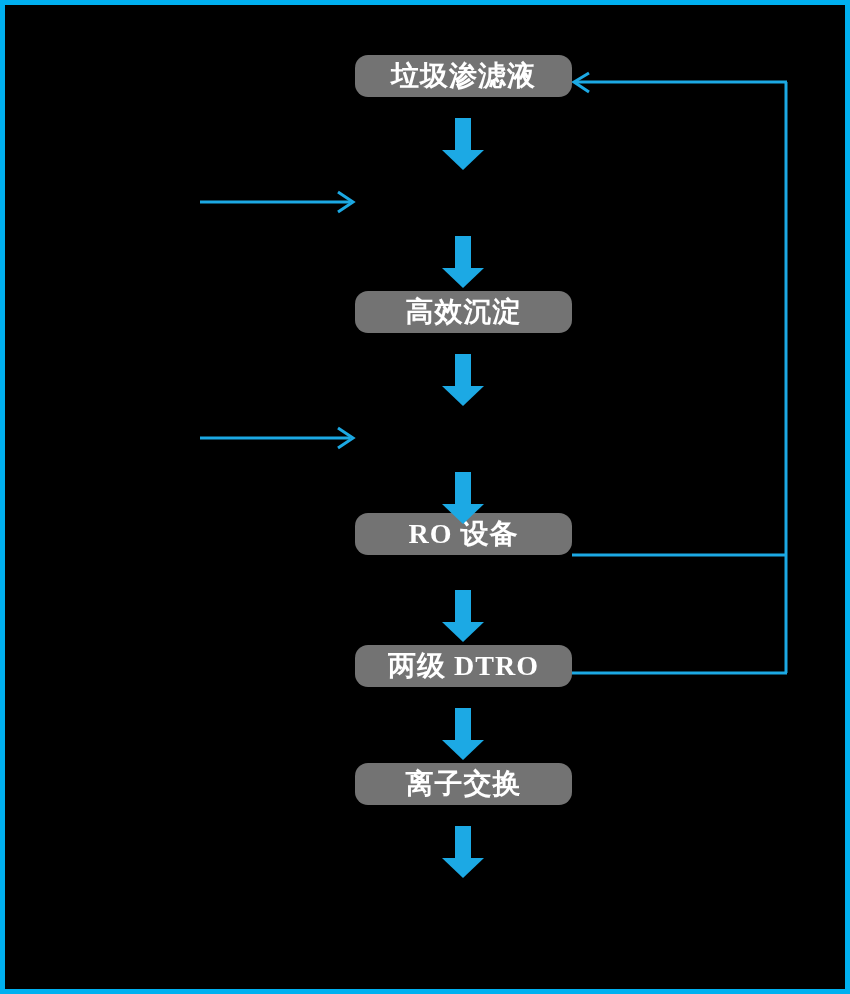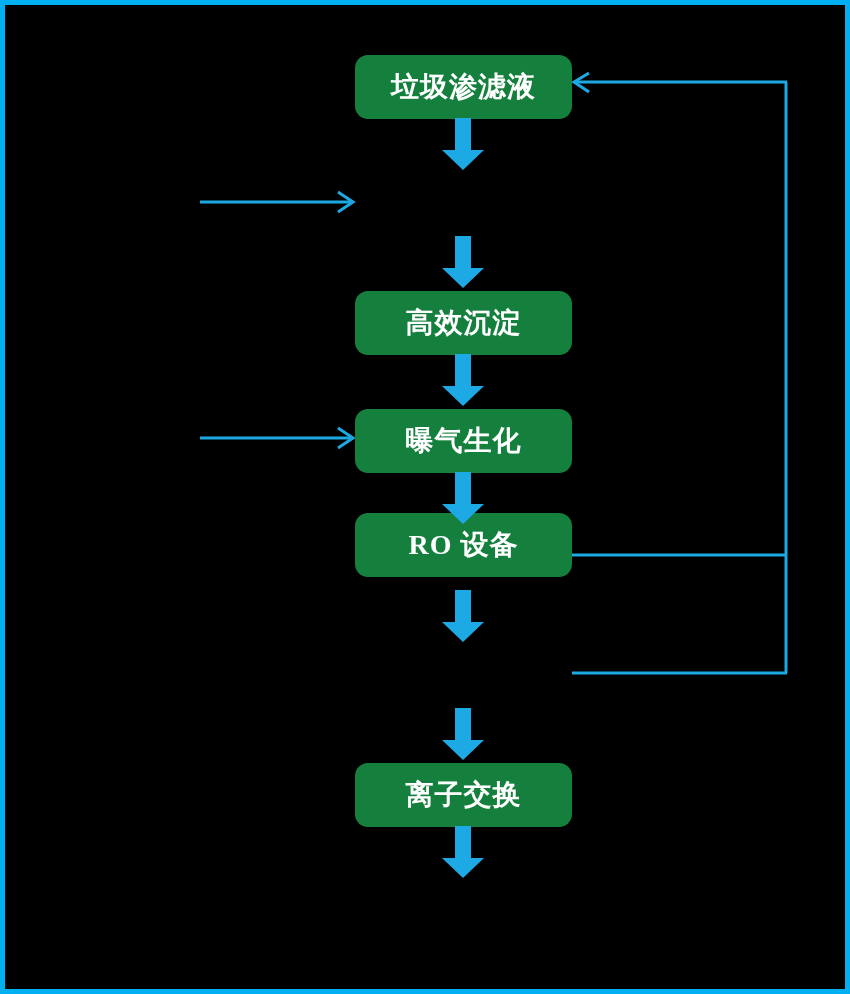--- a/index.html
+++ b/index.html
@@ -14,22 +14,22 @@
     background: #000000;
     border: 5px solid #00B0F0;
     box-sizing: border-box;
     overflow: hidden;
     font-family: "Liberation Serif", "DejaVu Serif", serif;
   }
   .node {
     position: absolute;
     left: 350px;
     width: 217px;
-    height: 64px;
-    background: #15803d;
+    height: 42px;
+    background: #737373;
     border-radius: 13px;
     color: #FFFFFF;
     font-size: 28px;
     font-weight: bold;
     display: flex;
     align-items: center;
     justify-content: center;
     letter-spacing: 1px;
     white-space: pre;
   }
@@ -102,22 +102,22 @@
     </g>
 
     <g>
       <line x1="195" y1="433" x2="345" y2="433"></line>
       <polyline points="333,423 348,433 333,443"></polyline>
     </g>
   </svg>
 
   <div class="node" style="top:50px">垃圾渗滤液</div>
   <div class="node" style="top:286px">高效沉淀</div>
-  <div class="node" style="top:404px">曝气生化</div>
   <div class="node" style="top:508px">RO 设备</div>
+  <div class="node" style="top:640px">两级 DTRO</div>
   <div class="node" style="top:758px">离子交换</div>
 
   <div class="big-arrow" style="top:113px">
       <div class="shaft"></div>
       <div class="head"></div>
     </div>
   <div class="big-arrow" style="top:231px">
       <div class="shaft"></div>
       <div class="head"></div>
     </div>

